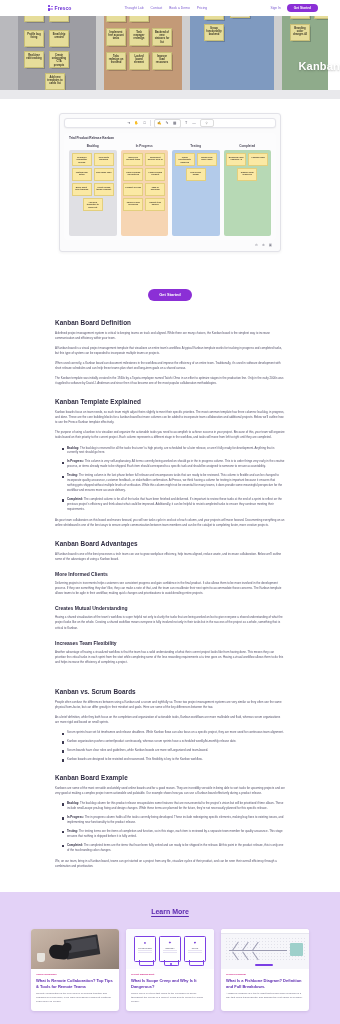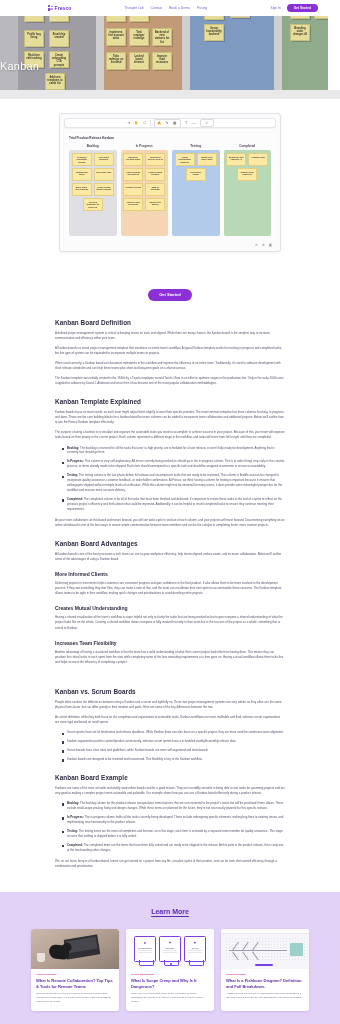--- a/index.html
+++ b/index.html
@@ -52,22 +52,22 @@
   .hero-edge-l { position: absolute; left: 0; top: 0; bottom: 0; width: 18px; background: #b9b9bd; }
   .hero-edge-r { position: absolute; right: 0; top: 0; bottom: 0; width: 12px; background: #ffffff; }
 
   .note {
     position: absolute; background: #e6dd9a; border: .4px solid #c8bf78;
     font-size: 2.6px; line-height: 1.25; color: #3a3626; text-align: center;
     padding: 2px 1px; overflow: hidden; font-weight: 600;
     box-shadow: .5px .5px 1px rgba(0,0,0,.18);
   }
   .hero-title {
-    position: absolute; left: 0; right: 0; top: 44px; text-align: left;
-    font-size: 11px; font-weight: 400; color: #ffffff; letter-spacing: .2px;
+    position: absolute; left: 0; right: 0; top: 44px; text-align: right;
+    font-size: 11px; font-weight: 700; color: #ffffff; letter-spacing: .2px;
     text-shadow: 0 1px 2px rgba(0,0,0,.25); z-index: 5;
   }
   .hero-bottom-band { position:absolute; left:0; right:0; bottom:0; height:9px; background:#e9e9ec; }
 
   
   .board-wrap { background: #fff; padding: 14px 0 18px; }
   .board-card {
     width: 222px; margin: 0 auto; background: #fbfbfc;
     border: .5px solid #e2e2e8; border-radius: 3px; padding: 4px;
     box-shadow: 0 1px 3px rgba(0,0,0,.06);

